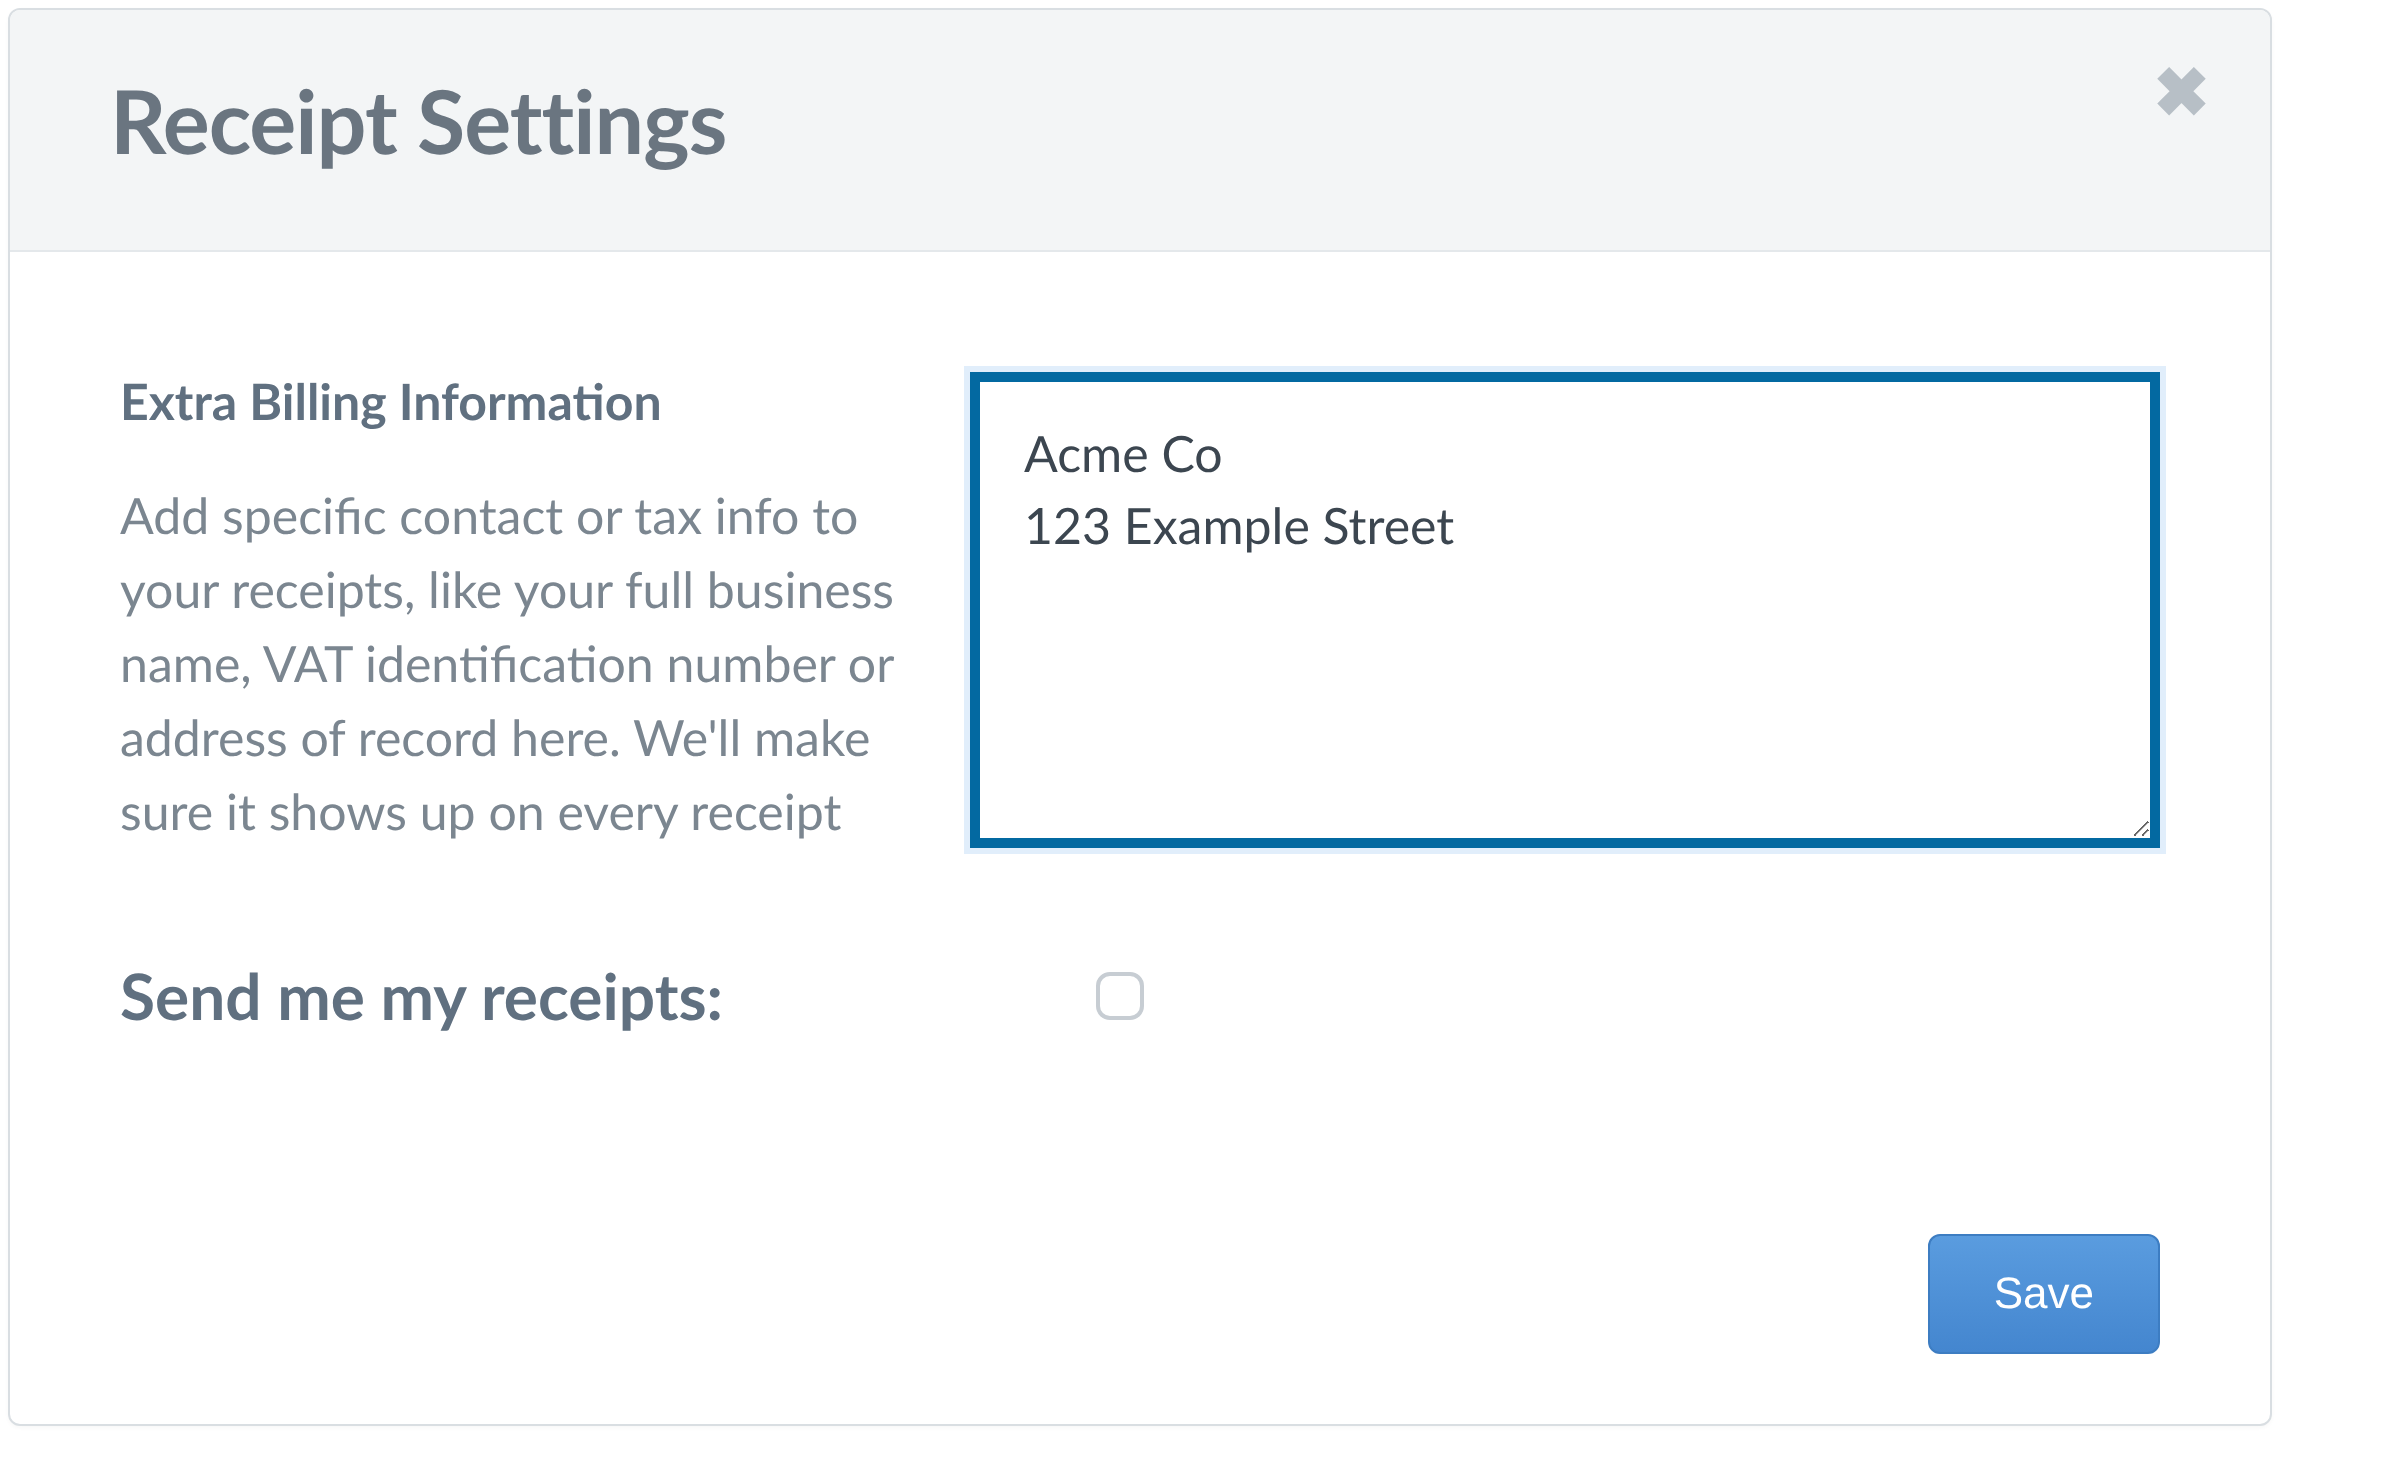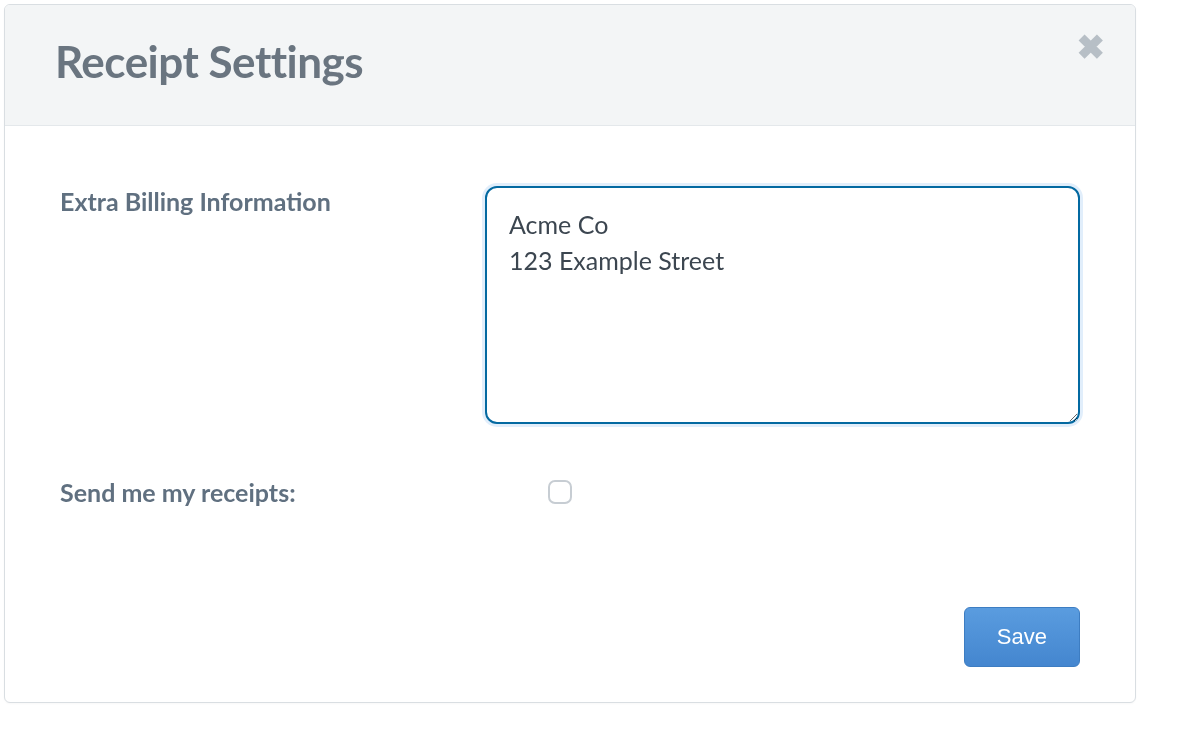--- a/index.html
+++ b/index.html
@@ -68,38 +68,38 @@
       font-weight: 400;
       color: #7b8690;
       line-height: 1.48;
     }
     .form-input-col {
       flex: 1;
     }
     textarea.billing-input {
       width: 595px;
       height: 238px;
-      border: 2px solid #0369a1;
-      border-radius: 12px;
+      border: 5px solid #0369a1;
+      border-radius: 0;
       padding: 18px 22px;
       font-size: 25px;
       font-family: inherit;
       color: #3c4650;
       resize: both;
       box-shadow: 0 0 0 3px rgba(90,163,232,0.18);
       outline: none;
       line-height: 1.45;
     }
     .checkbox-row {
       display: flex;
       align-items: center;
       margin-bottom: 70px;
     }
     .checkbox-row .field-title {
-      font-size: 25px;
+      font-size: 32px;
       font-weight: 700;
       color: #607080;
       width: 430px;
       padding-right: 40px;
     }
     .custom-checkbox {
       width: 24px;
       height: 24px;
       border: 2px solid #c7cdd3;
       border-radius: 7px;
@@ -131,20 +131,21 @@
   <div class="modal-header">
     <h1>Receipt Settings</h1>
     <span class="close-btn">✖</span>
   </div>
 
   <div class="modal-body">
 
     <div class="form-row">
       <div class="form-label-col">
         <div class="field-title">Extra Billing Information</div>
+        <div class="field-desc">Add specific contact or tax info to your receipts, like your full business name, VAT identification number or address of record here. We'll make sure it shows up on every receipt</div>
       </div>
       <div class="form-input-col">
         <textarea class="billing-input" style="">Acme Co
 123 Example Street</textarea>
       </div>
     </div>
 
     <div class="checkbox-row">
       <div class="field-title">Send me my receipts:</div>
       <div class="custom-checkbox"></div>

